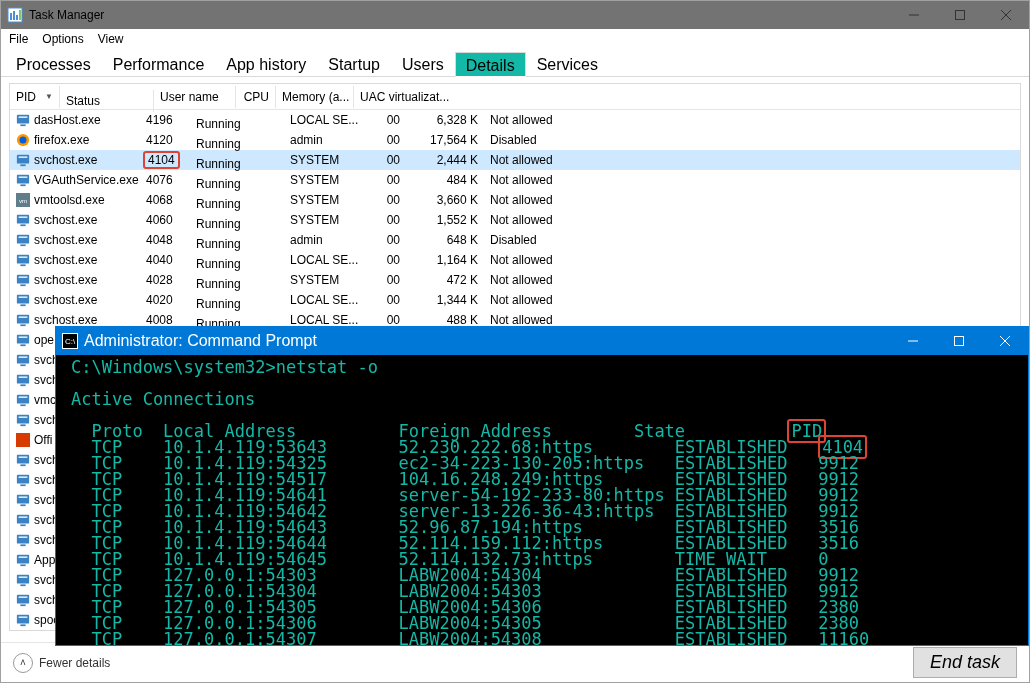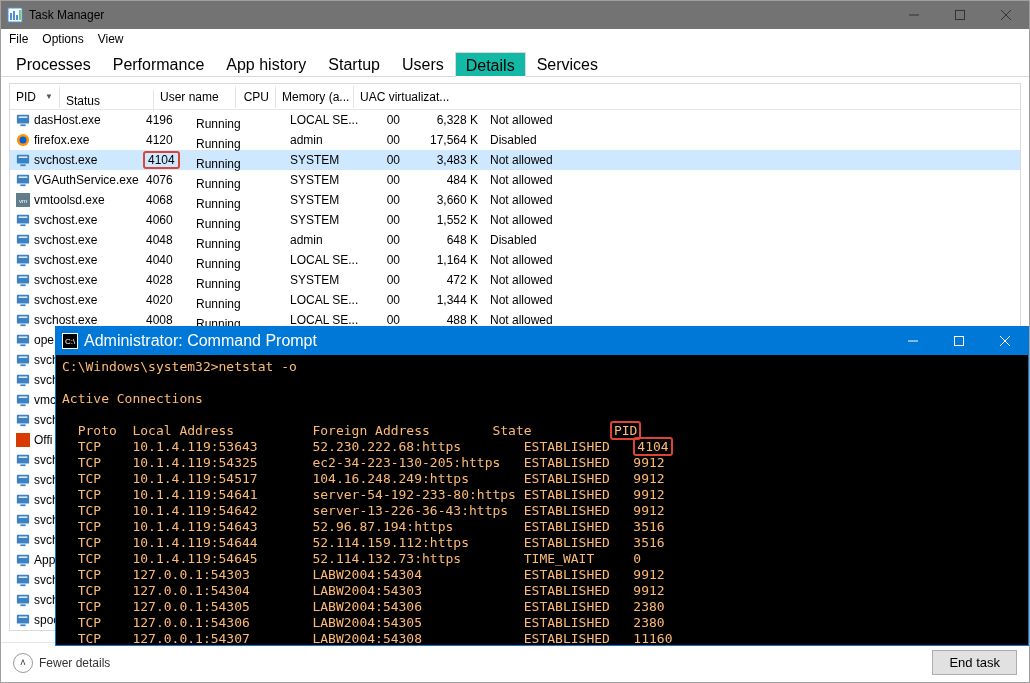--- a/index.html
+++ b/index.html
@@ -33,31 +33,31 @@
   .c-cpu  { width: 40px; text-align: right; justify-content: flex-end; }
   .c-mem  { width: 78px; text-align: right; }
   .c-uac  { width: 110px; }
   .proc-icon { width:14px; height:14px; flex-shrink:0; }
   .highlight-box { border: 2px solid #d43; border-radius:3px; display:inline-block; padding: 0 3px; margin-left:-3px;}
   .sort-icon { font-size:8px; margin-left:auto; color:#555;}
   
   .tm-footer { position: absolute; bottom: 0; left: 0; right: 0; height: 40px; border-top: 1px solid #e5e5e5; display: flex; align-items: center; padding: 0 12px; background:#fff;}
   .fewer-btn { display:flex; align-items:center; gap:6px; font-size:12px; color:#333; cursor:default;}
   .fewer-circ { width:20px; height:20px; border:1px solid #999; border-radius:50%; display:flex; align-items:center; justify-content:center; font-size:10px;}
-  .end-btn { margin-left:auto; padding: 4px 16px; border:1px solid #adadad; background:#e1e1e1; font-size:13px;}
+  .end-btn { margin-left:auto; padding: 4px 16px; border:1px solid #adadad; background:#e1e1e1; font-size:18px;font-style:italic;}
   
   
   .cmd-window { position: absolute; top: 326px; left: 55px; width: 974px; height: 320px; background: #000; border: 1px solid #0078d7; }
   .cmd-titlebar { height: 28px; background: #0078d7; display: flex; align-items: center; padding-left: 6px; color:#fff; }
   .cmd-icon { width:16px; height:16px; background:#000; border:1px solid #fff; display:flex; align-items:center; justify-content:center; font-size:8px; color:#fff; margin-right:6px;}
   .cmd-title { flex:1; font-size:16px; }
   .cmd-controls { display:flex; }
   .cmd-ctl { width:46px; height:28px; display:flex; align-items:center; justify-content:center; color:#fff;}
   .cmd-close { background:#0078d7; }
-  .cmd-body { padding: 4px 6px; color: #fdba74; font-family: Consolas, monospace; font-size: 13px; line-height: 16px; white-space: pre; overflow:hidden;}
+  .cmd-body { padding: 4px 15px; color: #14b8a6; font-family: Consolas, monospace; font-size: 17px; line-height: 16px; white-space: pre; overflow:hidden;}
   .pid-highlight { border:2px solid #d43; border-radius:3px; padding:0 2px;}
   
   svg { display:block; }
 </style>
 </head>
 <body>
 
 <div class="tm-window">
   <div class="tm-titlebar">
     <span class="tm-title-icon">
@@ -170,21 +170,21 @@
                   <rect x="3" y="4" width="10" height="1.5" fill="#fff"></rect>
                   <rect x="5" y="13" width="6" height="2" fill="#3b82c4"></rect>
                 </svg>
               </span>
               <span>svchost.exe</span>
             </div>
             <div class="tm-cell c-pid"><span class="highlight-box">4104</span></div>
             <div class="tm-cell c-stat">Running</div>
             <div class="tm-cell c-user">SYSTEM</div>
             <div class="tm-cell c-cpu">00</div>
-            <div class="tm-cell c-mem">3,483 K</div>
+            <div class="tm-cell c-mem">2,444 K</div>
             <div class="tm-cell c-uac">Not allowed</div>
           </div>
           <div class="tm-row">
             <div class="tm-cell c-name">
               <span class="proc-icon">
                 <svg viewBox="0 0 16 16">
                   <rect x="1" y="2" width="14" height="10" rx="1" fill="#3b82c4"></rect>
                   <rect x="3" y="4" width="10" height="1.5" fill="#fff"></rect>
                   <rect x="5" y="13" width="6" height="2" fill="#3b82c4"></rect>
                 </svg>

